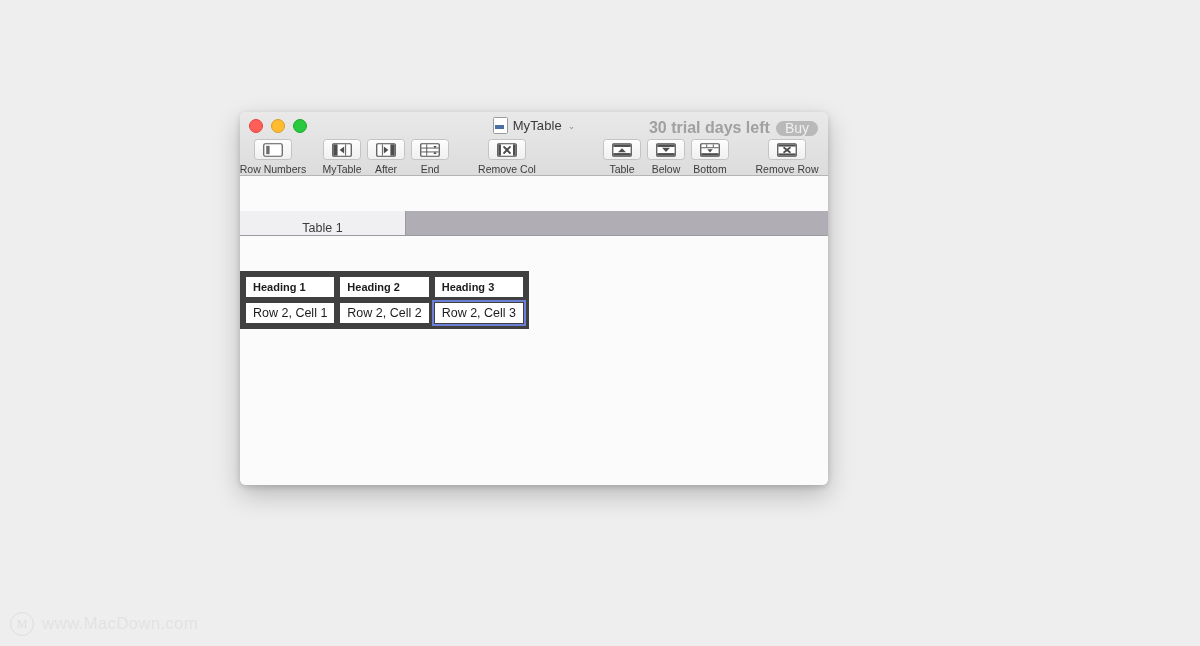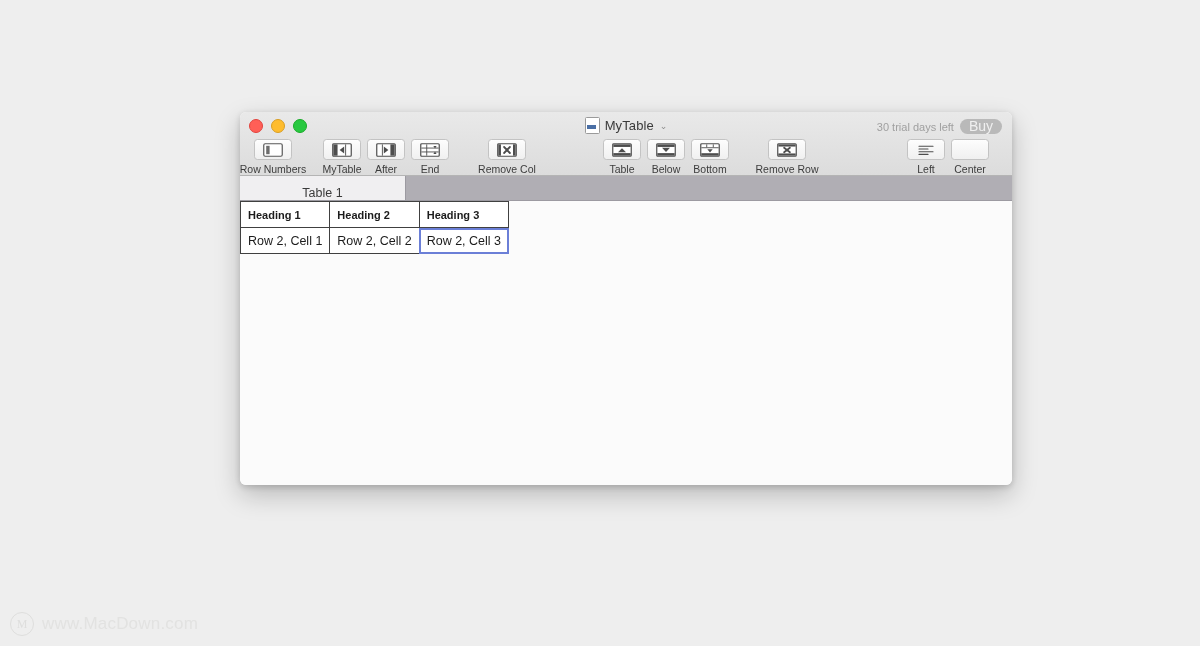--- a/index.html
+++ b/index.html
@@ -13,28 +13,29 @@
     font-family: "Liberation Sans", sans-serif;
     overflow: hidden;
     position: relative;
   }
 
   
   #app-window {
     position: absolute;
     left: 240px;
     top: 112px;
-    width: 772px;
+    width: 588px;
     height: 373px;
     background: #fbfbfb;
     border-radius: 6px;
     box-shadow: 0 10px 26px rgba(0,0,0,0.22), 0 2px 6px rgba(0,0,0,0.16);
     overflow: hidden;
     display: flex;
     flex-direction: column;
+    gap: 35px;
   }
 
   
   #titlebar-toolbar {
     background: linear-gradient(to bottom, #e9e9e9 0%, #dcdcdc 100%);
     border-bottom: 1px solid #b4b4b4;
     position: relative;
     height: 63px;
     flex: 0 0 auto;
   }
@@ -94,22 +95,23 @@
 
   #trial-group {
     position: absolute;
     right: 10px;
     top: 7px;
     display: flex;
     align-items: center;
     gap: 6px;
   }
   #trial-text {
-    font-size: 11px;
+    font-size: 16px;
     color: #a0a0a0;
+    font-weight: bold;
   }
   #buy-button {
     background: #b9b9b9;
     color: #f0f0f0;
     font-size: 14px;
     border-radius: 8px;
     padding: 1px 9px 2px 9px;
     line-height: 12px;
     cursor: pointer;
   }
@@ -187,21 +189,21 @@
     background: #fbfbfb;
     position: relative;
     overflow: hidden;
   }
   #data-table {
     border-collapse: collapse;
     table-layout: fixed;
     background: #ffffff;
   }
   #data-table th, #data-table td {
-    border: 1px solid #404040;
+    border: 6px solid #404040;
     text-align: left;
     box-sizing: border-box;
     background: #ffffff;
     white-space: nowrap;
   }
   #data-table th {
     height: 26px;
     font-size: 11px;
     font-weight: bold;
     color: #1c1c1c;

